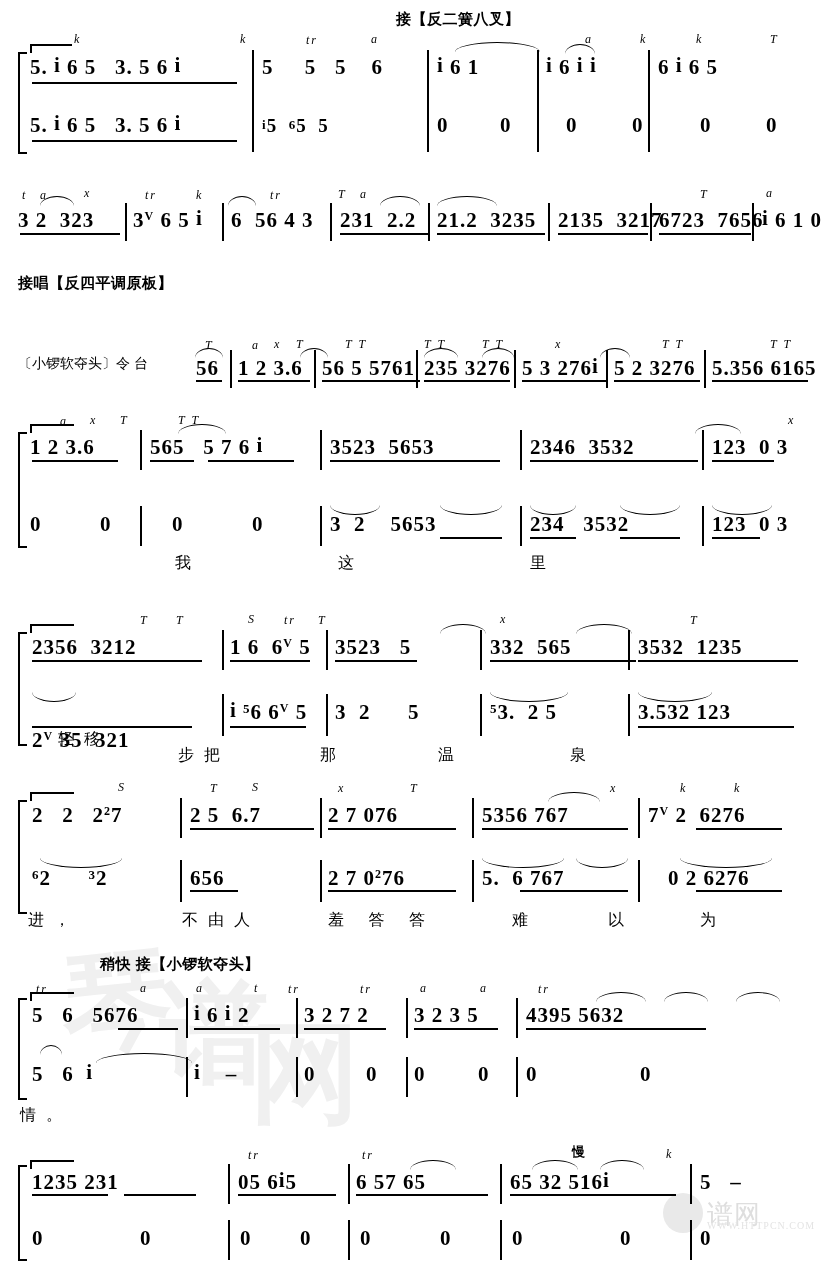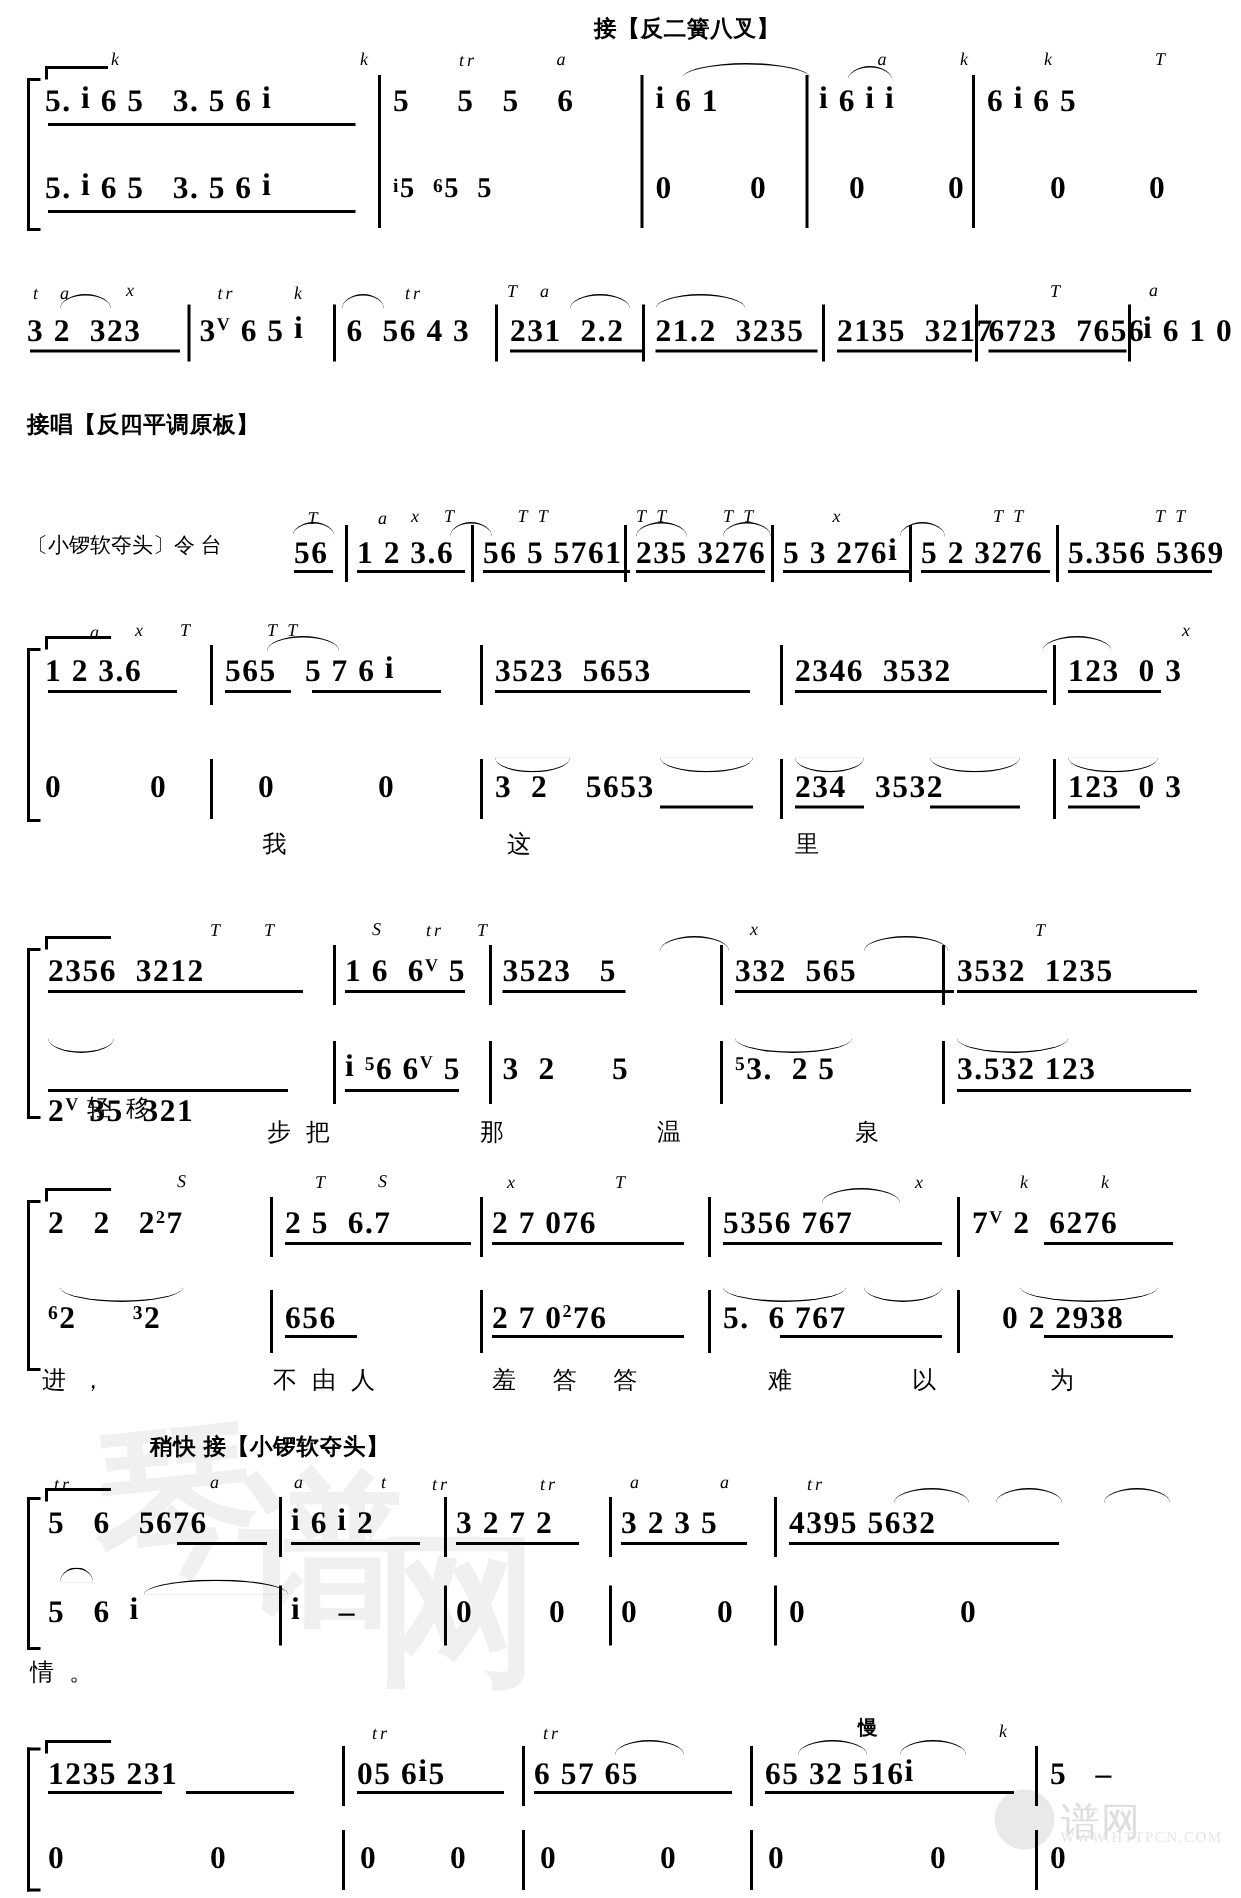--- a/index.html
+++ b/index.html
@@ -149,21 +149,21 @@
     <div class="slur" style="left:482px;top:348px;width:32px;"></div>
     <div class="slur" style="left:600px;top:348px;width:30px;"></div>
 
     <div class="prefix" style="left:18px;top:355px;">〔小锣软夺头〕令 台</div>
     <div class="row" style="left:196px;top:356px;">56</div>
     <div class="row" style="left:238px;top:356px;">1 2 3.6</div>
     <div class="row" style="left:322px;top:356px;">56 5 5761</div>
     <div class="row" style="left:424px;top:356px;">235 3276</div>
     <div class="row" style="left:522px;top:356px;">5 3 276<span style="position:relative;top:-2px">i</span></div>
     <div class="row" style="left:614px;top:356px;">5 2 3276</div>
-    <div class="row" style="left:712px;top:356px;">5.356 5369</div>
+    <div class="row" style="left:712px;top:356px;">5.356 6165</div>
     <div class="beam" style="left:196px;top:380px;width:26px;"></div>
     <div class="beam" style="left:238px;top:380px;width:72px;"></div>
     <div class="beam" style="left:322px;top:380px;width:98px;"></div>
     <div class="beam" style="left:424px;top:380px;width:86px;"></div>
     <div class="beam" style="left:522px;top:380px;width:86px;"></div>
     <div class="beam" style="left:614px;top:380px;width:86px;"></div>
     <div class="beam" style="left:712px;top:380px;width:96px;"></div>
 
     <div class="barline" style="left:230px;top:350px;height:38px;"></div>
     <div class="barline" style="left:314px;top:350px;height:38px;"></div>
@@ -310,21 +310,21 @@
     <div class="barline" style="left:638px;top:798px;height:40px;"></div>
 
     <div class="slur-d" style="left:40px;top:858px;width:82px;"></div>
     <div class="slur-d" style="left:482px;top:858px;width:82px;"></div>
     <div class="slur-d" style="left:576px;top:858px;width:52px;"></div>
     <div class="slur-d" style="left:680px;top:858px;width:92px;"></div>
     <div class="row" style="left:32px;top:866px;"><span style="font-size:13px;position:relative;top:-6px">6</span>2&nbsp;&nbsp;&nbsp;&nbsp;&nbsp; <span style="font-size:13px;position:relative;top:-6px">3</span>2</div>
     <div class="row" style="left:190px;top:866px;">656</div>
     <div class="row" style="left:328px;top:866px;">2 7 0<span style="font-size:12px;position:relative;top:-7px;">2</span>76</div>
     <div class="row" style="left:482px;top:866px;">5.&nbsp; 6 767</div>
-    <div class="row" style="left:668px;top:866px;">0 2 2938</div>
+    <div class="row" style="left:668px;top:866px;">0 2 6276</div>
     <div class="beam" style="left:190px;top:890px;width:48px;"></div>
     <div class="beam" style="left:328px;top:890px;width:128px;"></div>
     <div class="beam" style="left:520px;top:890px;width:108px;"></div>
     <div class="beam" style="left:696px;top:890px;width:86px;"></div>
     <div class="barline" style="left:180px;top:860px;height:42px;"></div>
     <div class="barline" style="left:320px;top:860px;height:42px;"></div>
     <div class="barline" style="left:472px;top:860px;height:42px;"></div>
     <div class="barline" style="left:638px;top:860px;height:42px;"></div>
 
     <div class="lyr" style="left:28px;top:910px;">进，</div>

